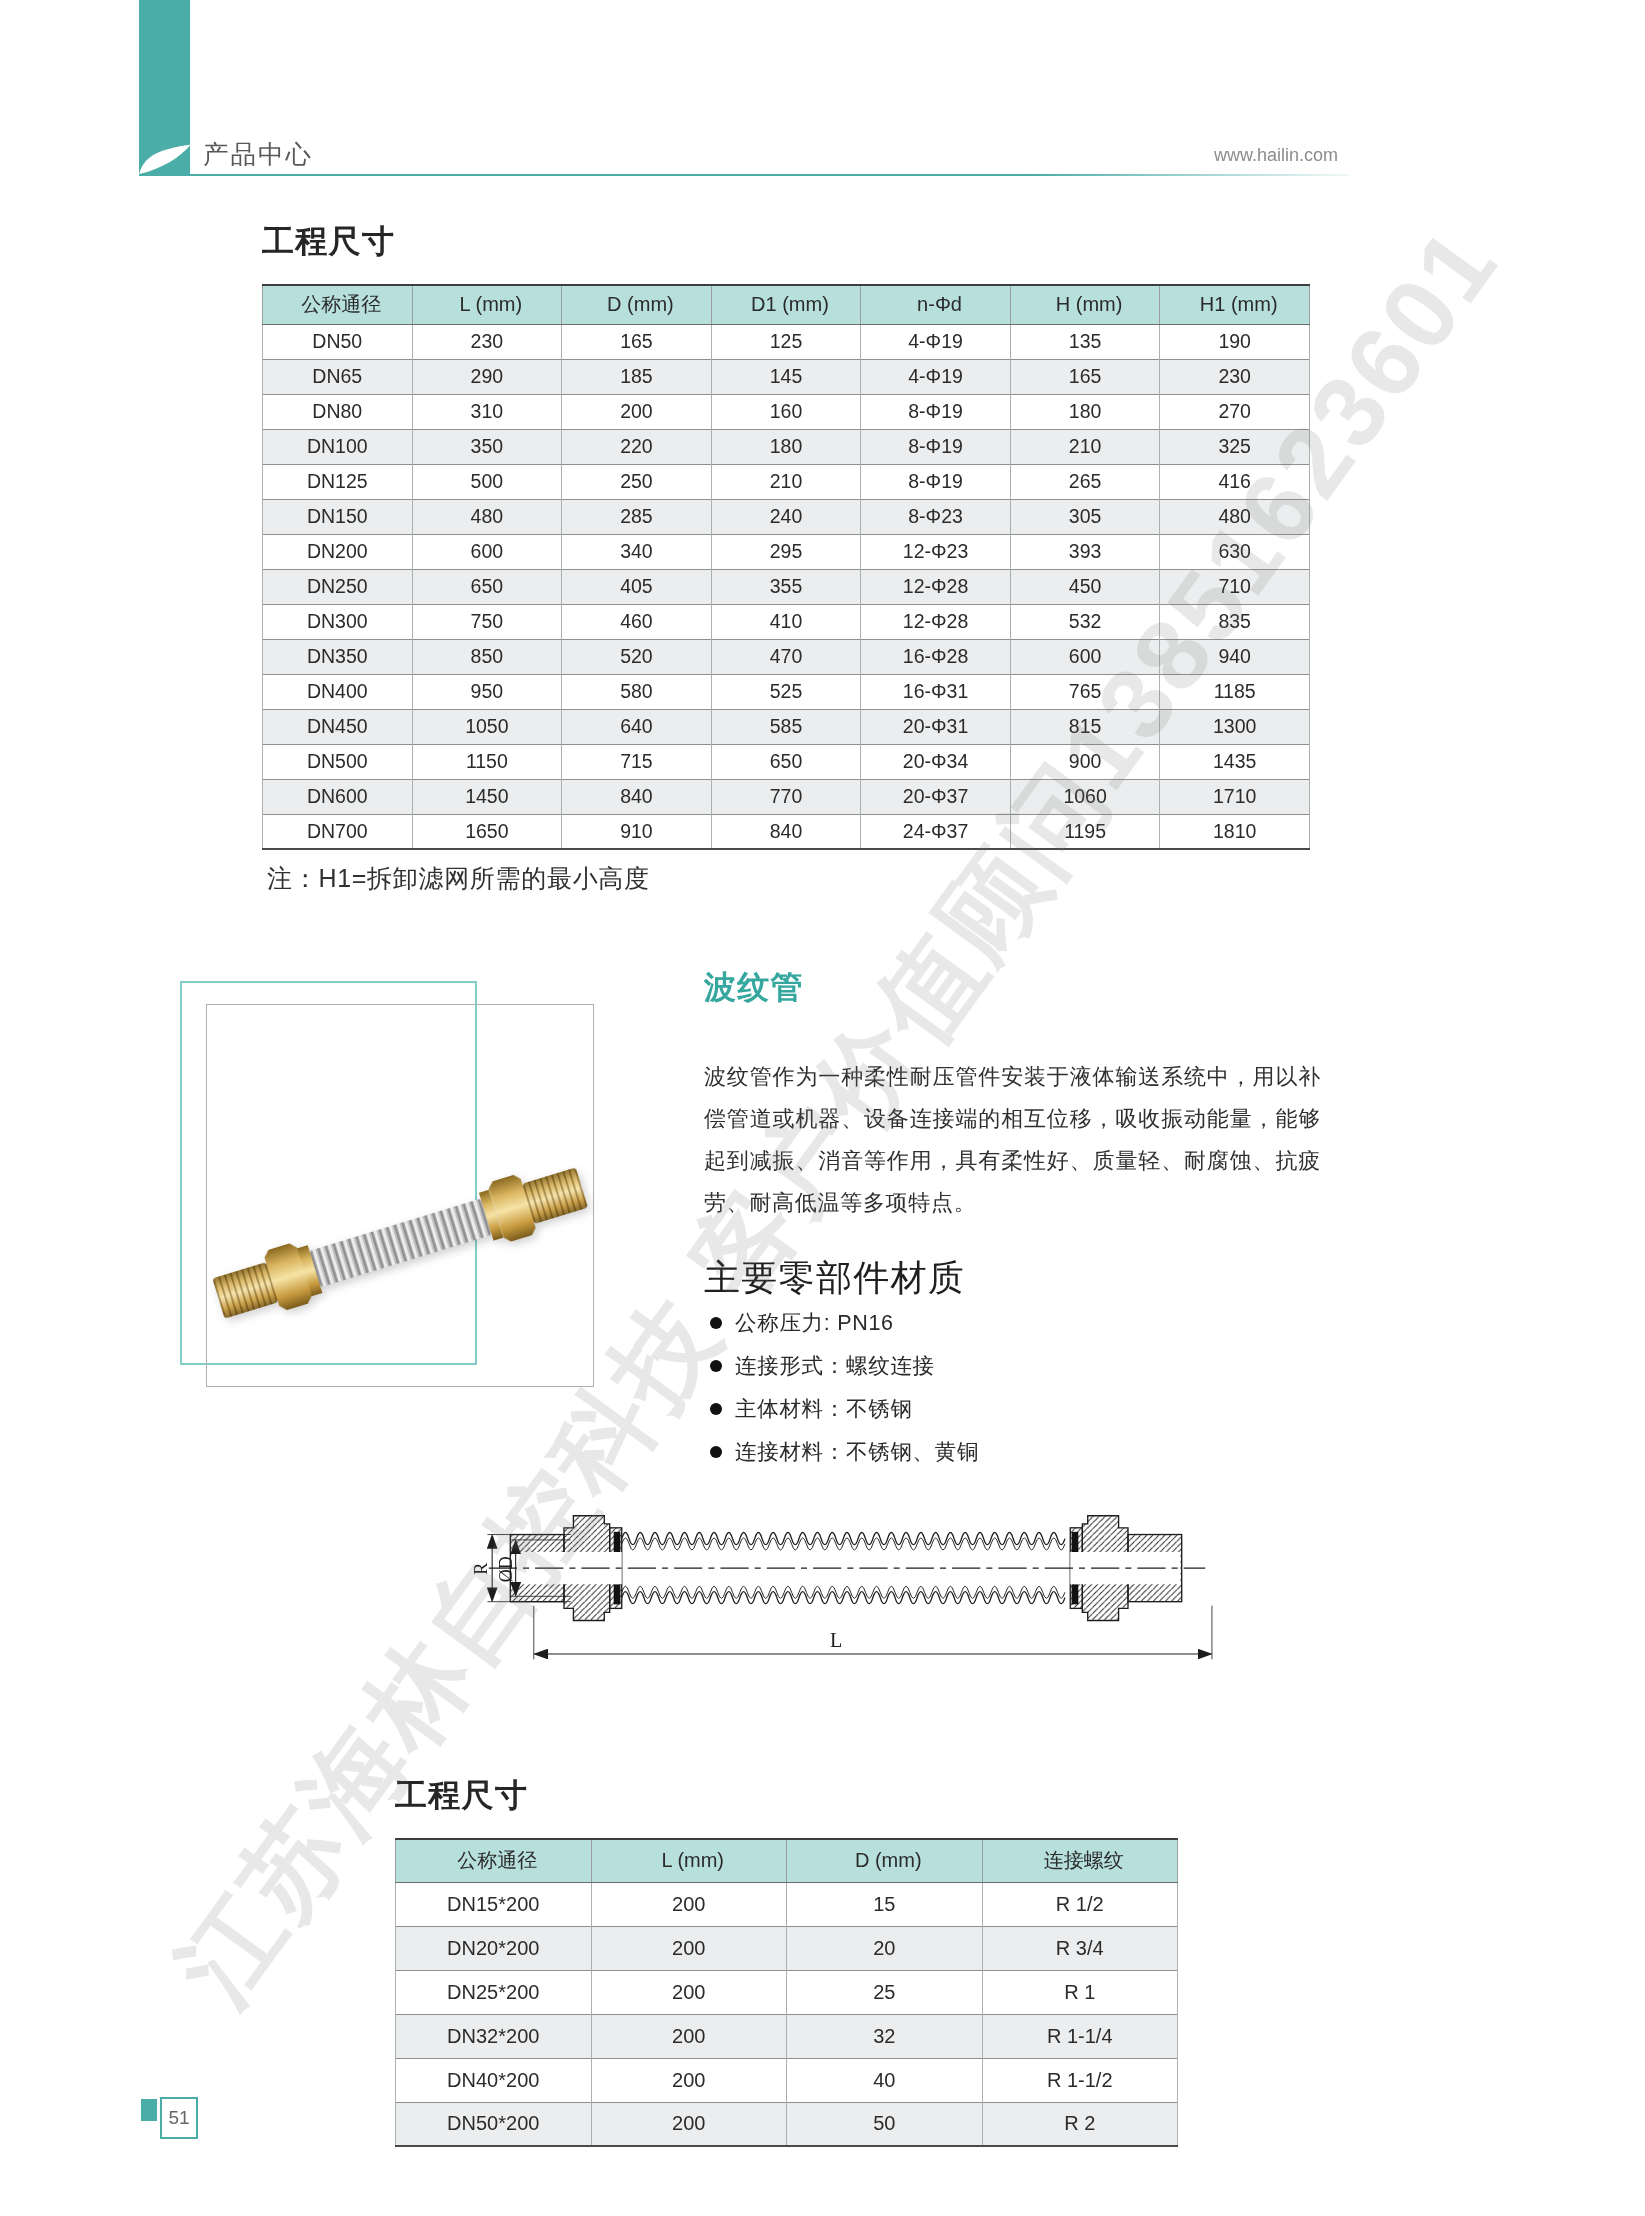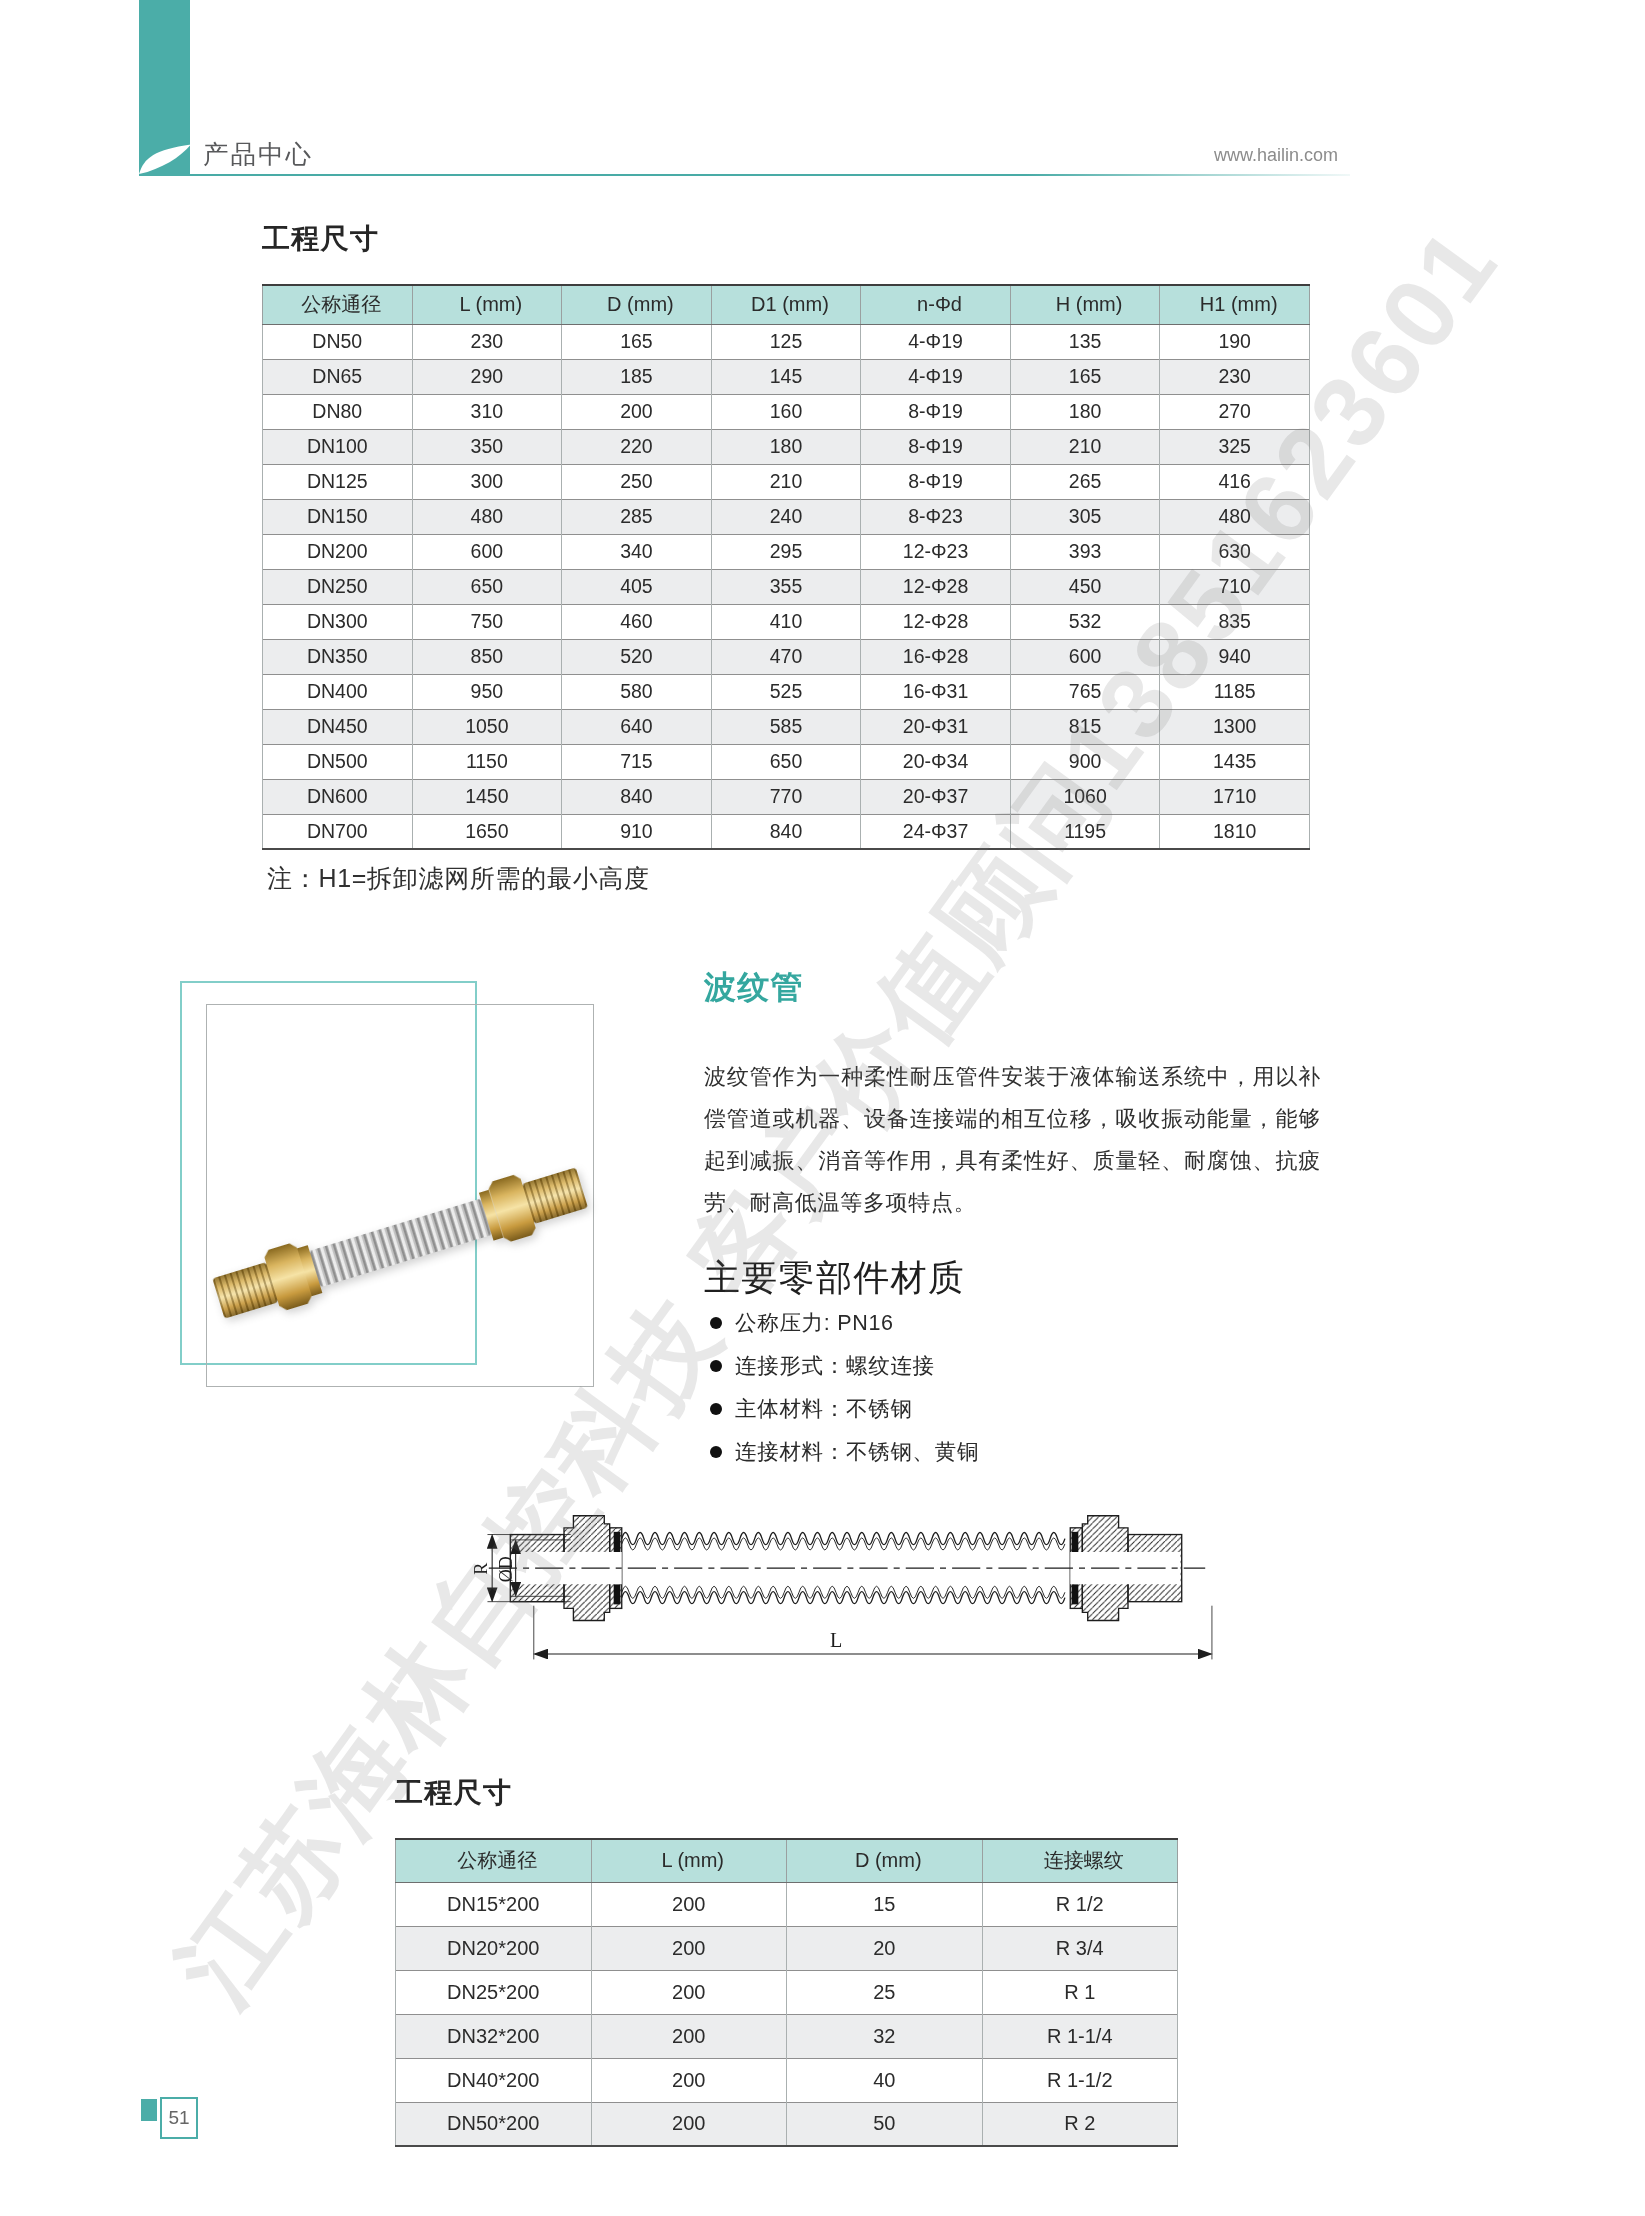--- a/index.html
+++ b/index.html
@@ -18,21 +18,21 @@
   
   .top-bar { position:absolute; left:139px; top:0; width:51px; height:176px; background:#4BADA8; }
   .leaf { position:absolute; left:138px; top:142px; width:54px; height:34px; }
   .brand { position:absolute; left:203px; top:137px; font-size:25.5px; letter-spacing:2px; color:#58595B; }
   .website { position:absolute; left:1130px; top:145px; width:208px; text-align:right; font-size:18px; color:#8c8c8c; }
   .header-rule {
     position:absolute; left:190px; top:174px; width:1160px; height:2px;
     background:linear-gradient(90deg,#49aba6 0%,#49aba6 72%,rgba(73,171,166,0.08) 100%);
   }
   
-  .sec-title { position:absolute; font-size:28px; font-weight:bold; color:#262626; letter-spacing:1.3px; }
+  .sec-title { position:absolute; font-size:32px; font-weight:bold; color:#262626; letter-spacing:1.3px; }
   .t1 { left:262px; top:220px; }
   .t3 { left:395px; top:1774px; }
   .bellows-title { position:absolute; left:704px; top:966px; font-size:32px; font-weight:bold; color:#35A79F; letter-spacing:1.3px; }
   
   table { border-collapse:collapse; table-layout:fixed; position:absolute; background:transparent; }
   .tbl1 { left:262px; top:284px; width:1048px; }
   .tbl2 { left:395px; top:1838px; width:783px; }
   th {
     background:#B7E0DC; font-weight:normal; font-size:20px; color:#2b2b2b;
     border-top:2.7px solid #3E3E3E; border-bottom:1.3px solid #6e6e6e;
@@ -138,21 +138,21 @@
           <td>DN100</td>
           <td>350</td>
           <td>220</td>
           <td>180</td>
           <td>8-Φ19</td>
           <td>210</td>
           <td>325</td>
         </tr>
         <tr>
           <td>DN125</td>
-          <td>300</td>
+          <td>500</td>
           <td>250</td>
           <td>210</td>
           <td>8-Φ19</td>
           <td>265</td>
           <td>416</td>
         </tr>
         <tr>
           <td>DN150</td>
           <td>480</td>
           <td>285</td>

